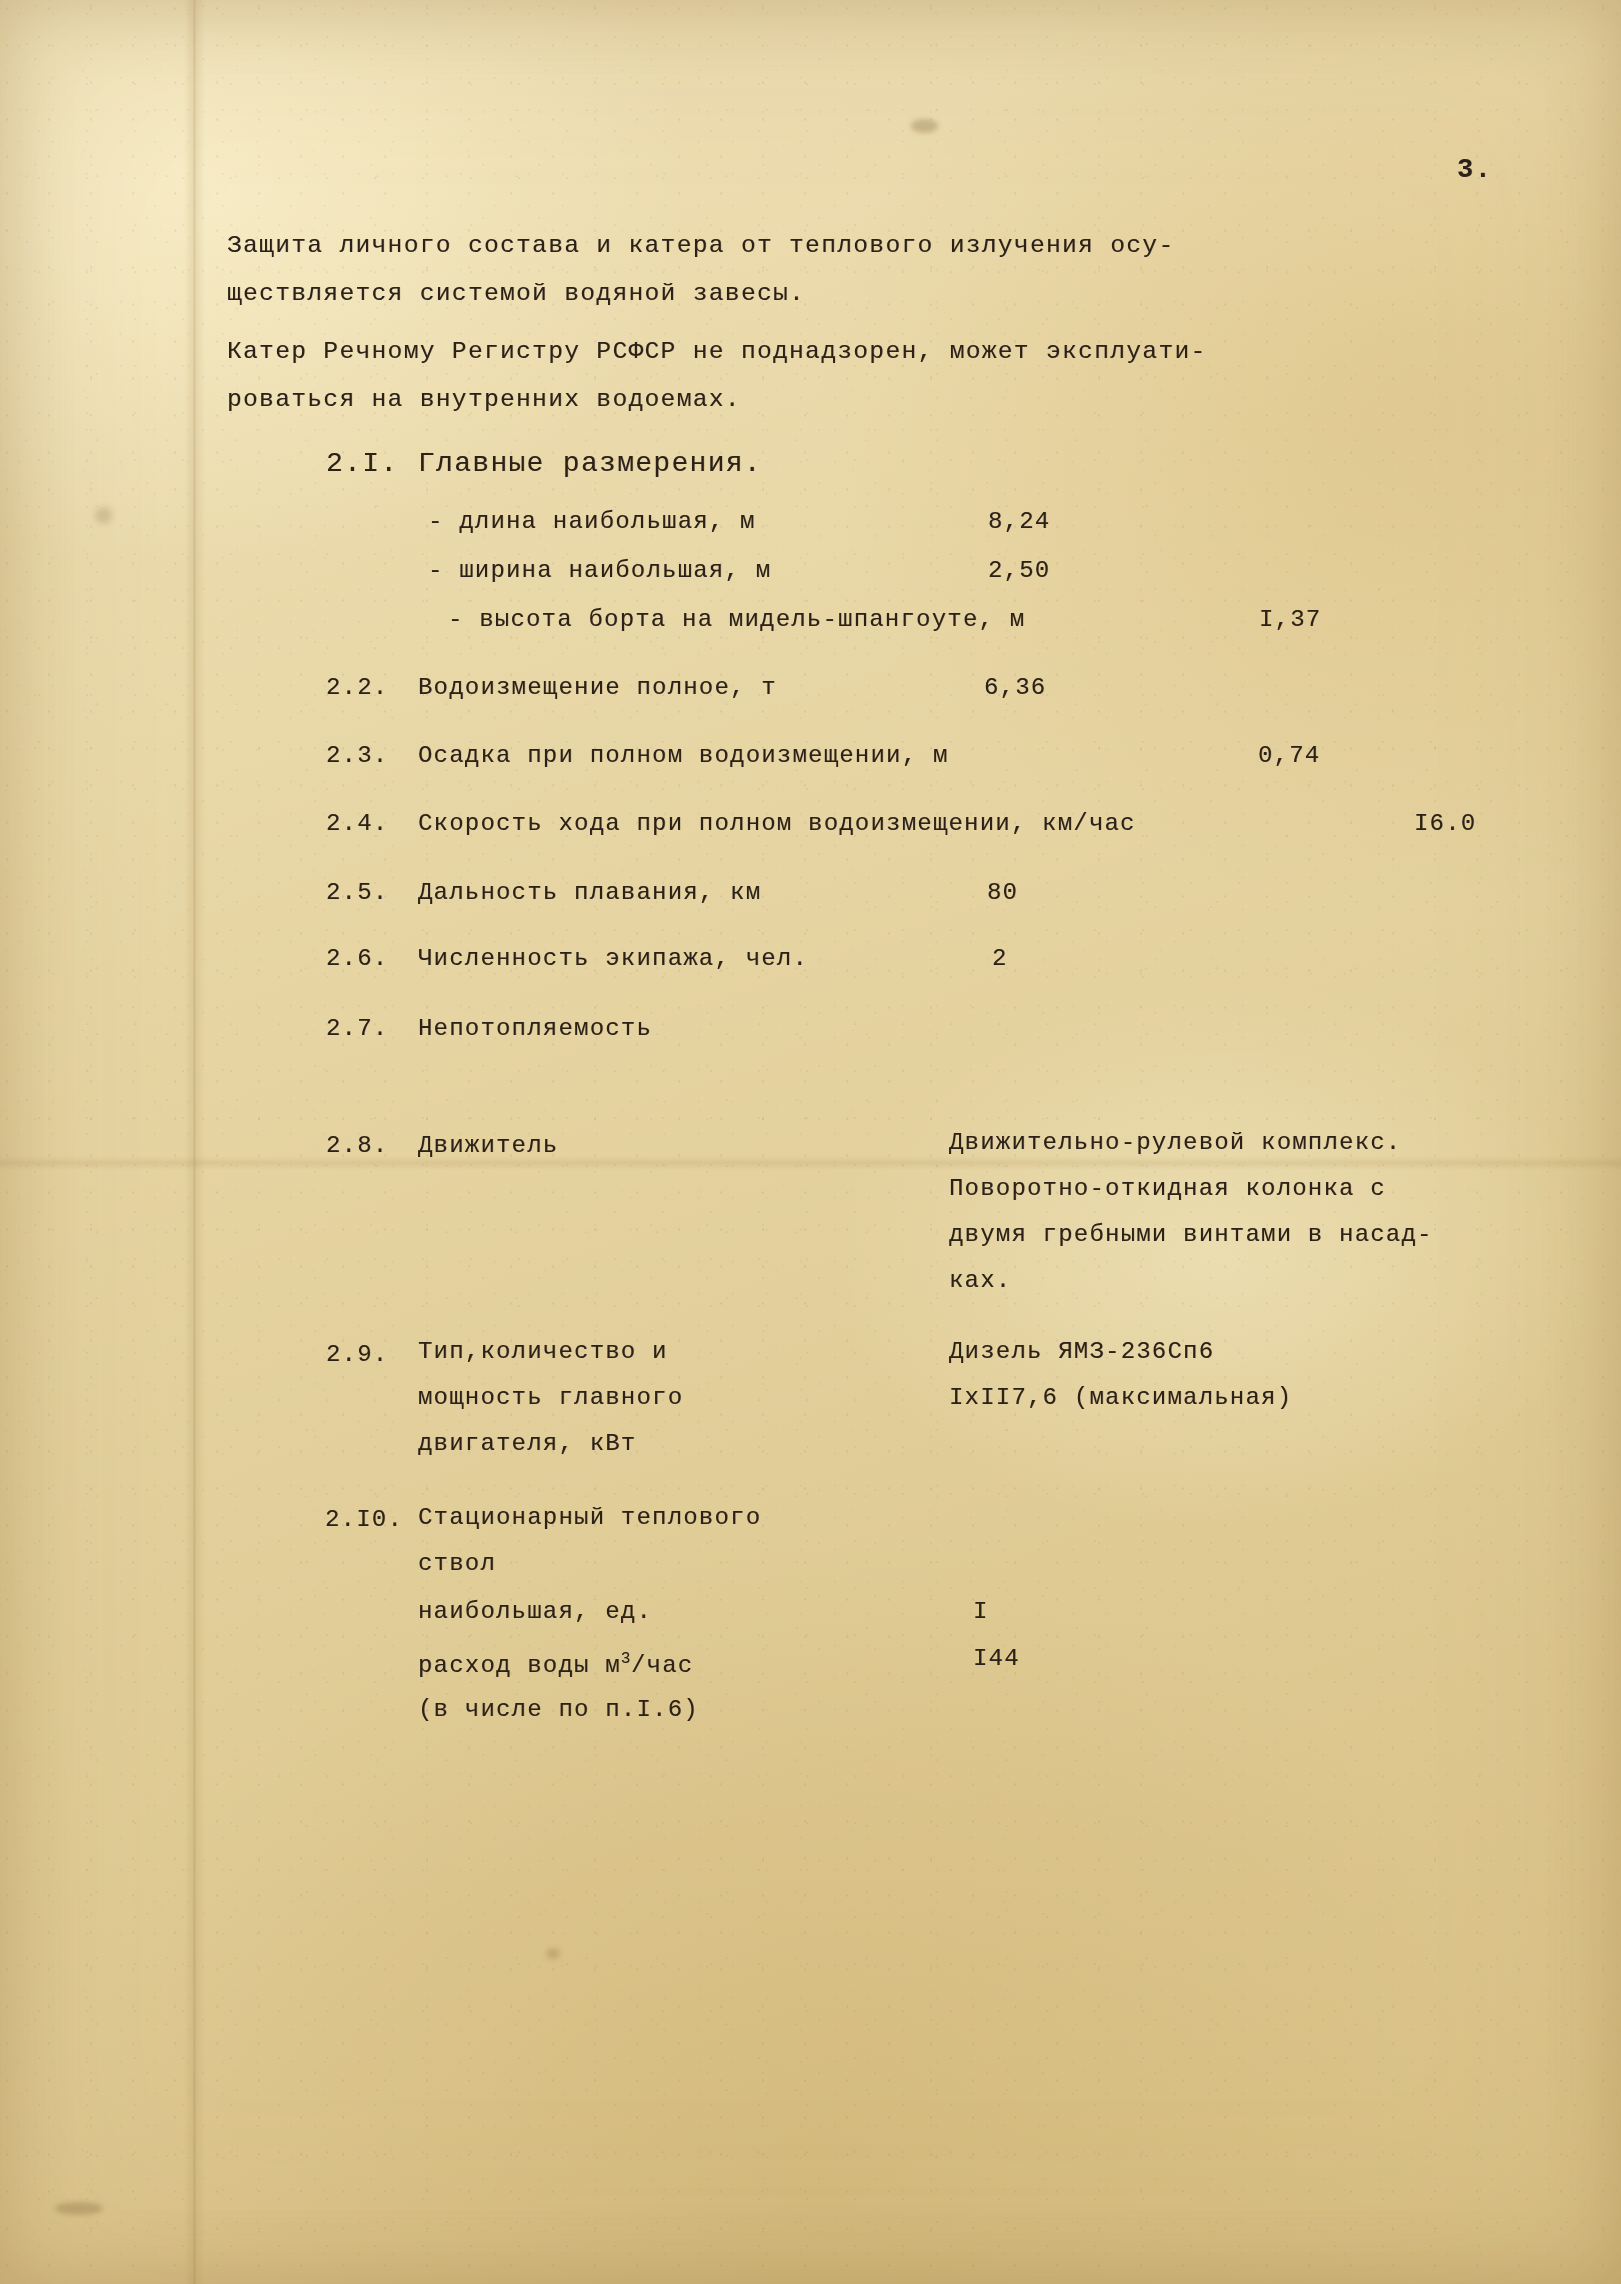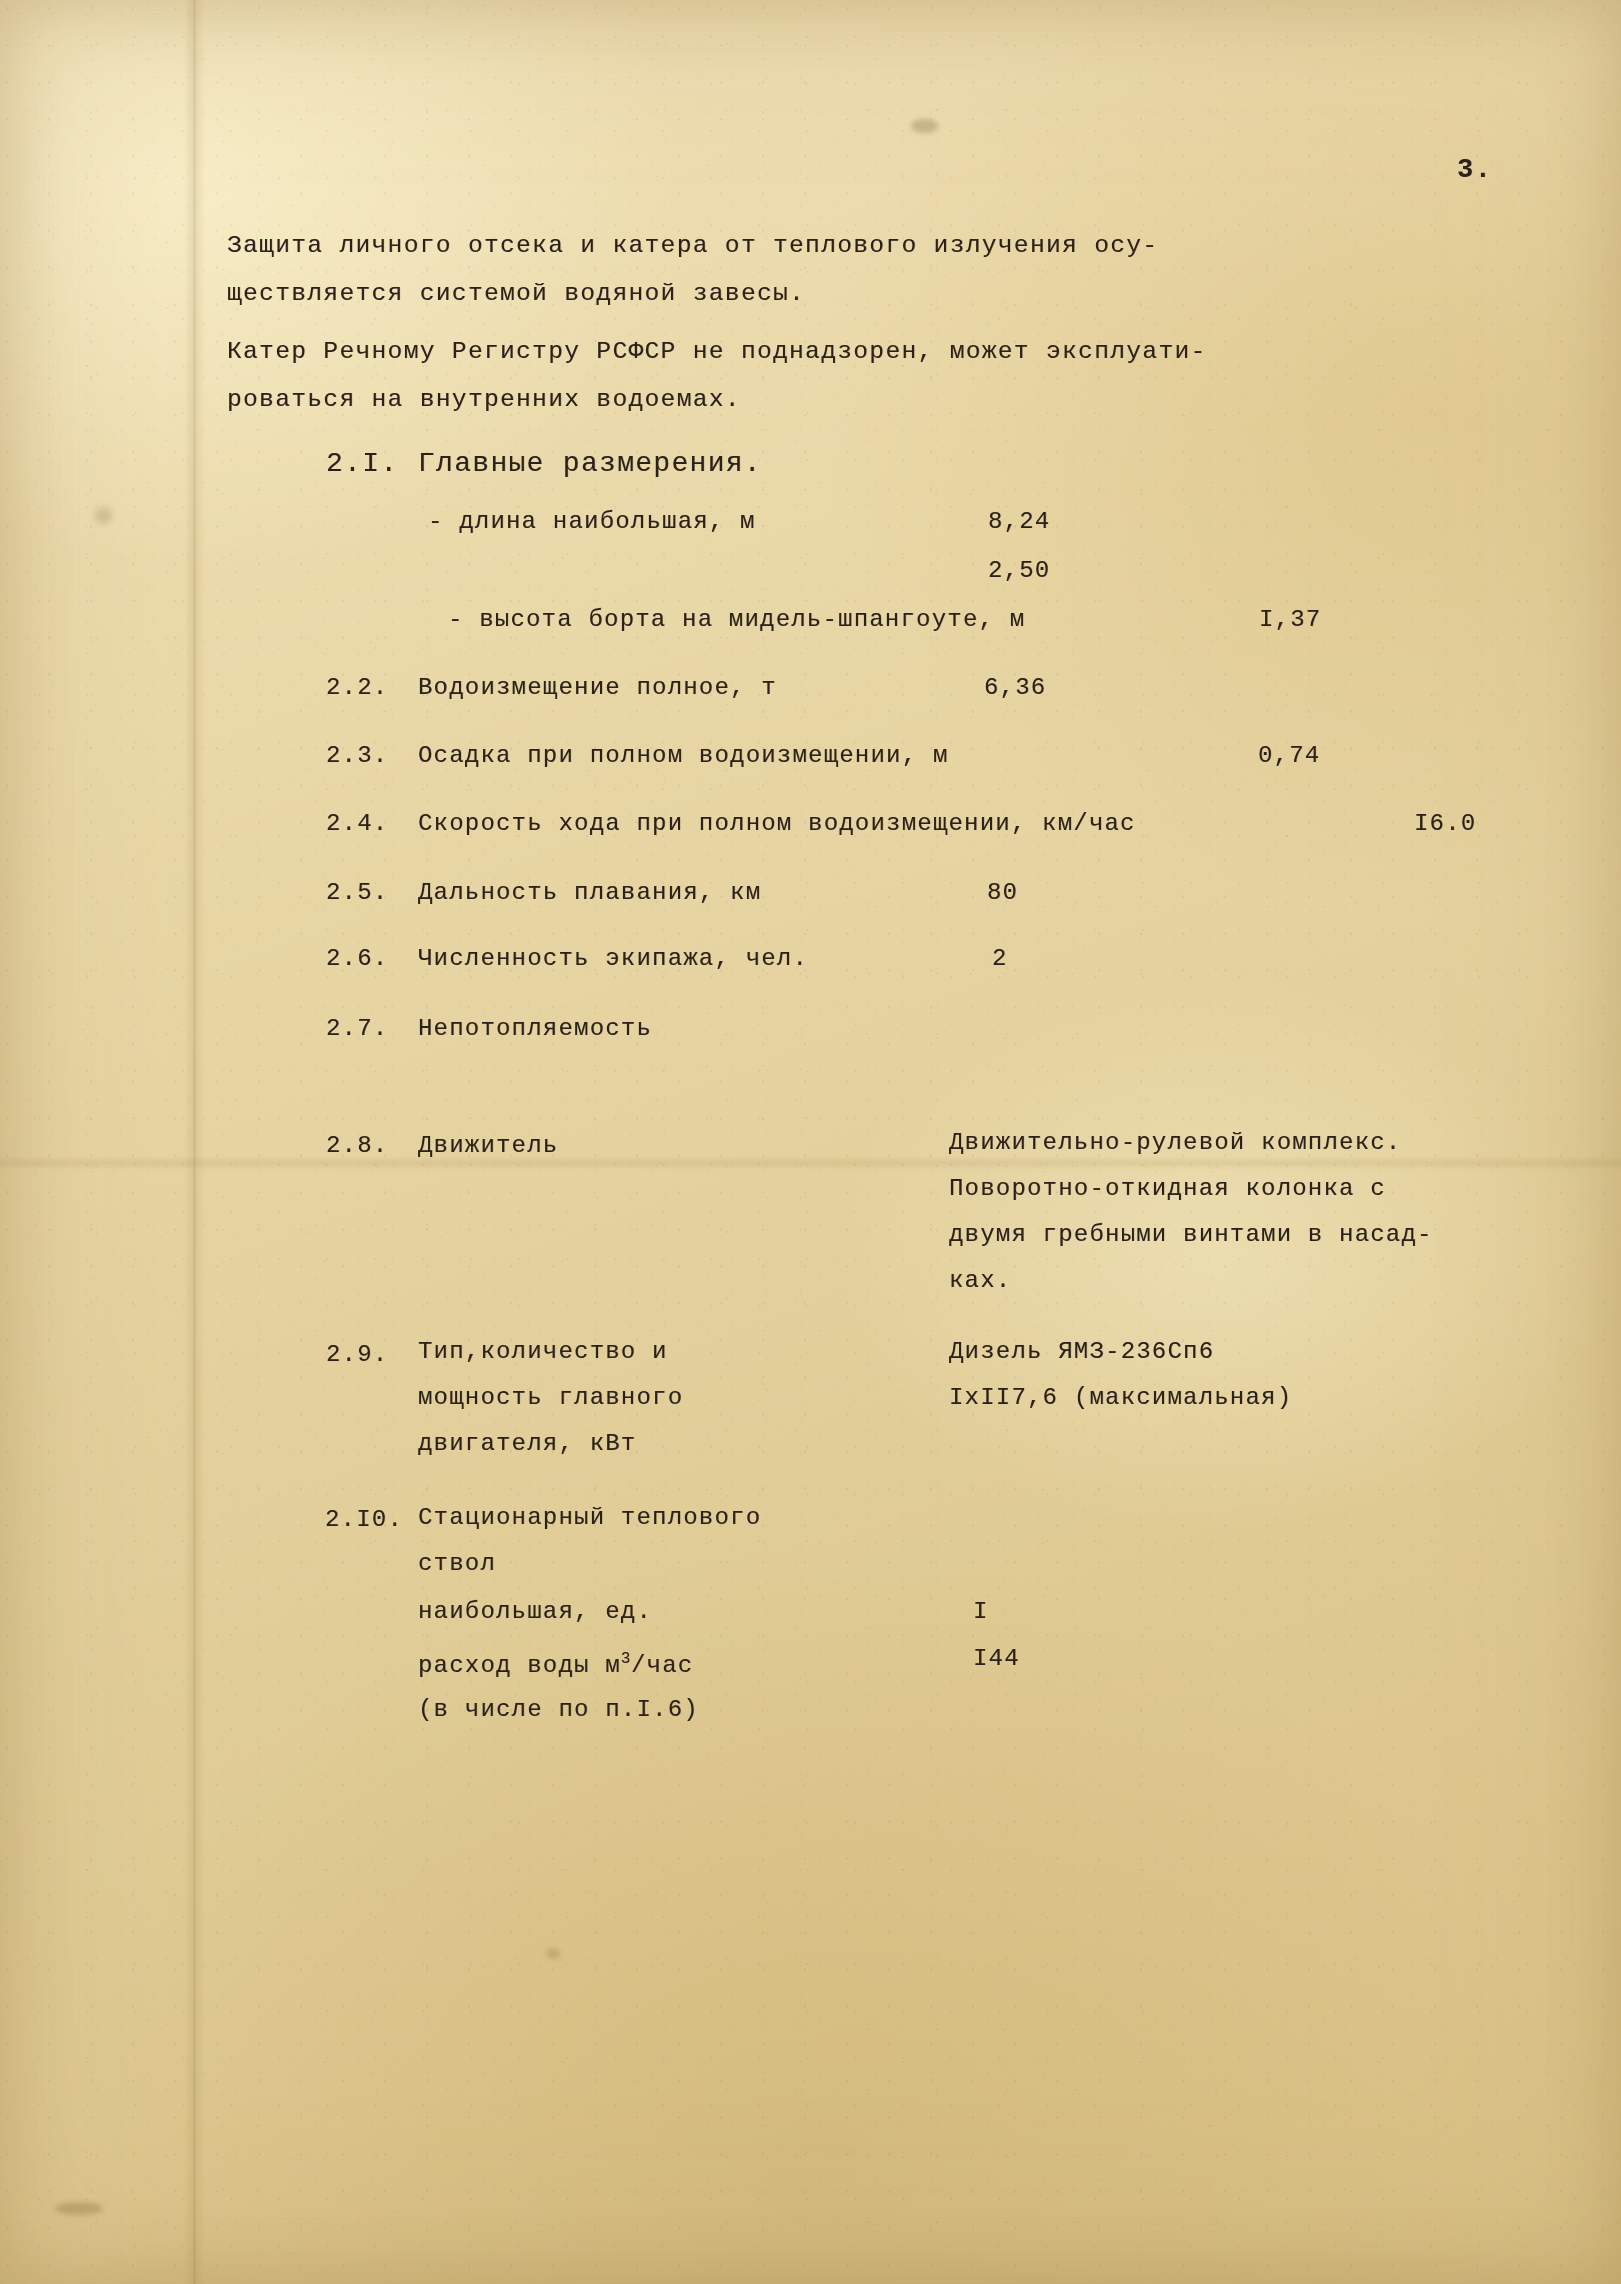--- a/index.html
+++ b/index.html
@@ -133,32 +133,33 @@
   <div class="fold"></div>
   <div class="fold2"></div>
   <div class="blotch" style="top:119px; left:911px; width:27px; height:14.3px; background:rgba(120,92,48,0.30); filter:blur(2.4px);"></div>
   <div class="blotch" style="top:507px; left:95px; width:17.4px; height:17.4px; background:rgba(120,92,48,0.22); filter:blur(3.2px);"></div>
   <div class="blotch" style="top:2202px; left:55px; width:48px; height:12.7px; background:rgba(110,84,40,0.28); filter:blur(2.4px);"></div>
   <div class="blotch" style="top:1948px; left:546px; width:14.3px; height:11px; background:rgba(120,92,48,0.24); filter:blur(2.4px);"></div>
   <div class="edge-shade"></div>
 
   <div class="typed" id="pageNumber">3.</div>
 
-  <div class="typed para" id="p1">Защита личного отсека и катера от теплового излучения осу-
+  <div class="typed para" id="p1">Защита личного состава и катера от теплового излучения осу-
 ществляется системой водяной завесы.</div>
 
   <div class="typed para" id="p2">Катер Речному Регистру РСФСР не поднадзорен, может эксплуати-
 роваться на внутренних водоемах.</div>
 
   <div class="typed section-title" style="top:448px; left:326px;">2.I.</div>
   <div class="typed section-title" style="top:448px; left:418px;">Главные размерения.</div>
 
   <div class="typed row" style="top:499px; left:428px;">- длина наибольшая, м</div>
   <div class="typed row" style="top:499px; left:988px;">8,24</div>
 
+  <div class="typed row" style="top:548px; left:428px;">- ширина наибольшая, м</div>
   <div class="typed row" style="top:548px; left:988px;">2,50</div>
 
   <div class="typed row" style="top:597px; left:428px;margin-left:20px;">- высота борта на мидель-шпангоуте, м</div>
   <div class="typed row" style="top:597px; left:1259px;">I,37</div>
 
   <div class="typed row" style="top:665px; left:326px;">2.2.</div>
   <div class="typed row" style="top:665px; left:418px;">Водоизмещение полное, т</div>
   <div class="typed row" style="top:665px; left:984px;">6,36</div>
 
   <div class="typed row" style="top:733px; left:326px;">2.3.</div>

